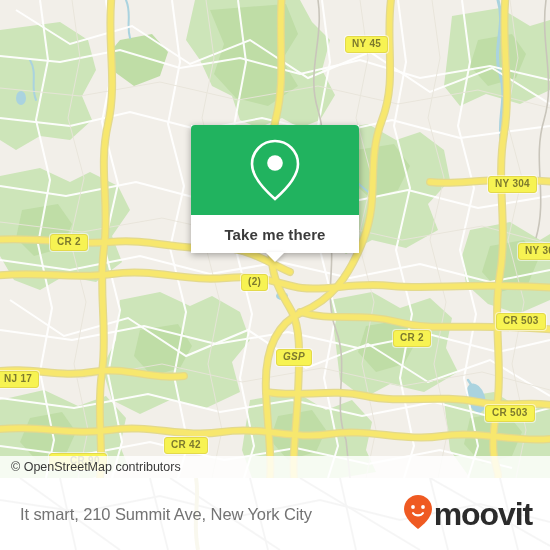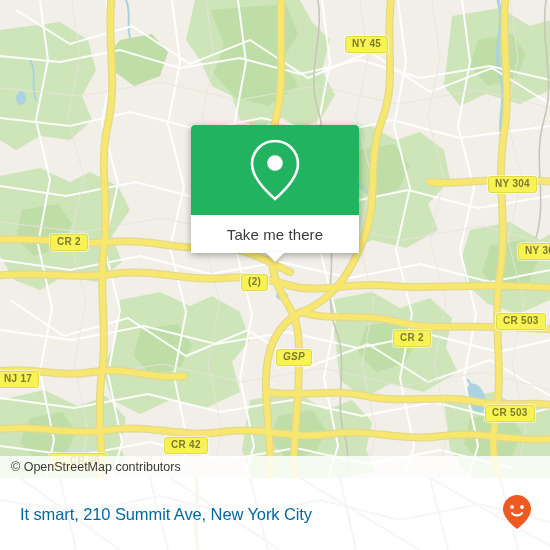--- a/index.html
+++ b/index.html
@@ -50,20 +50,21 @@
   .popup {
     position: absolute;
     left: 191px;
     top: 125px;
     width: 168px;
     border-radius: 0;
     box-shadow: 0 2px 7px rgba(0,0,0,.33);
     background: #ffffff;
     overflow: visible;
     z-index: 40;
+    font-weight: bold;
   }
   .popup-head {
     height: 90px;
     background: #21b35f;
     border-radius: 4px 4px 0 0;
     display: flex;
     align-items: center;
     justify-content: center;
   }
   .popup-head svg { display: block; }
@@ -131,21 +132,21 @@
     position: relative;
     width: 100%; height: 100%;
     display: flex;
     align-items: center;
     justify-content: space-between;
     box-sizing: border-box;
     padding: 0 12px 0 20px;
   }
   .footer-title {
     font-size: 16.5px;
-    color: #0369a1;
+    color: #737373;
     letter-spacing: -.1px;
     white-space: nowrap;
   }
   .brand {
     display: flex;
     align-items: center;
     gap: 1px;
     padding-right: 6px;
   }
   .brand-text {
@@ -347,17 +348,18 @@
       <div class="footer-title">It smart, 210 Summit Ave, New York City</div>
       <div class="brand">
         <span>
           <svg width="30" height="36" viewBox="0 0 30 36">
             <path d="M15 1 C7.3 1 1 7.3 1 15 C1 23.5 10.5 31.5 15 35 C19.5 31.5 29 23.5 29 15 C29 7.3 22.7 1 15 1 Z" fill="#ef5a22"></path>
             <circle cx="10" cy="13" r="1.9" fill="#ffffff"></circle>
             <circle cx="20" cy="13" r="1.9" fill="#ffffff"></circle>
             <path d="M10 19 C12.2 22.2 17.8 22.2 20 19" stroke="#ffffff" stroke-width="2.1" fill="none" stroke-linecap="round"></path>
           </svg>
         </span>
+        <span class="brand-text">moovit</span>
       </div>
     </div>
   </div>
 
 </div>
 
 </body></html>

